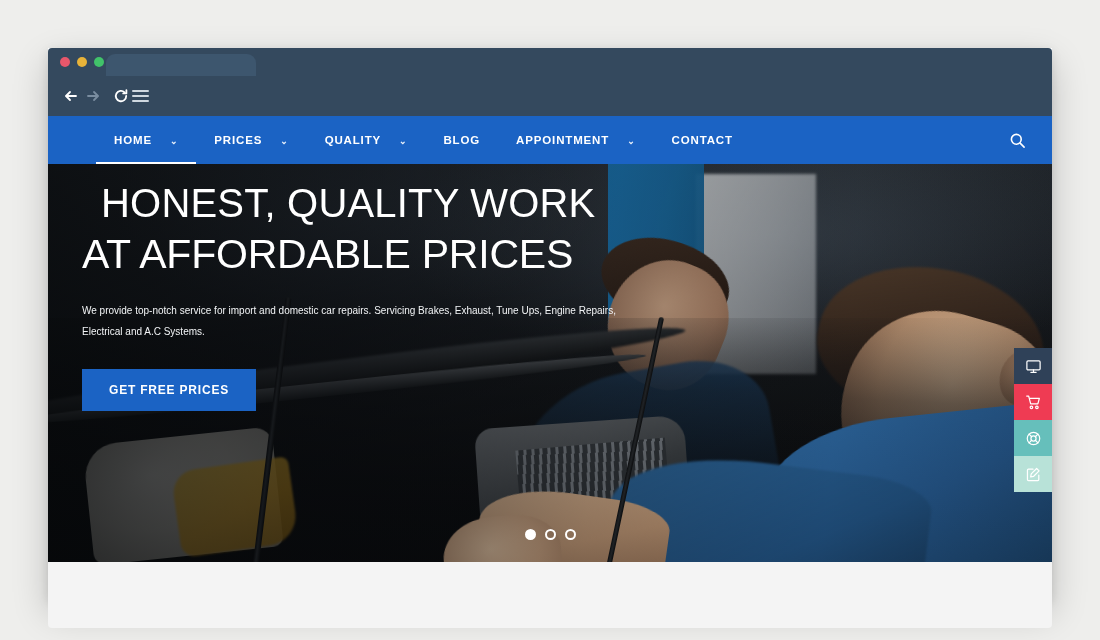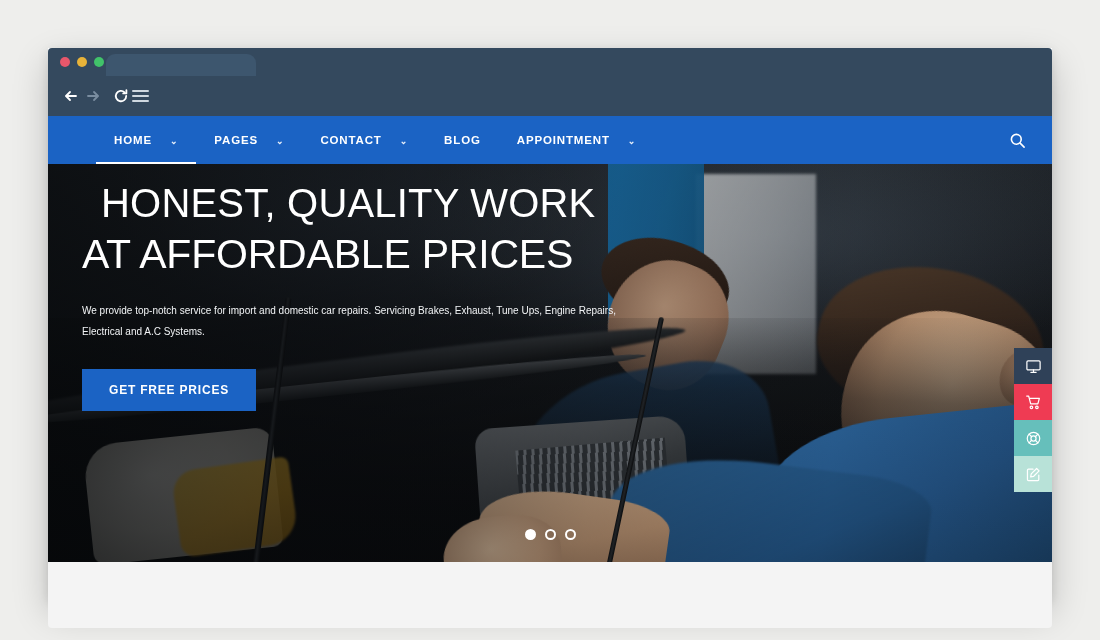--- a/index.html
+++ b/index.html
@@ -491,33 +491,36 @@
     </div>
   </div>
 
   <div class="site-nav">
     <div class="nav-items">
       <div class="nav-item active">
         <span>HOME</span>
         <span class="chev">⌄</span>
       </div>
       <div class="nav-item">
-        <span>PAGES</span>
+        <span>PRICES</span>
         <span class="chev">⌄</span>
       </div>
       <div class="nav-item">
-        <span>CONTACT</span>
+        <span>QUALITY</span>
         <span class="chev">⌄</span>
       </div>
       <div class="nav-item">
         <span>BLOG</span>
       </div>
       <div class="nav-item">
         <span>APPOINTMENT</span>
         <span class="chev">⌄</span>
+      </div>
+      <div class="nav-item">
+        <span>CONTACT</span>
       </div>
     </div>
     <div class="nav-search">
       <svg width="17" height="17" viewBox="0 0 17 17" fill="none" stroke="currentColor" stroke-width="1.6" stroke-linecap="round">
         <circle cx="7.3" cy="7.3" r="4.9"></circle>
         <path d="M11.1 11.1l4 4"></path>
       </svg>
     </div>
   </div>
 

